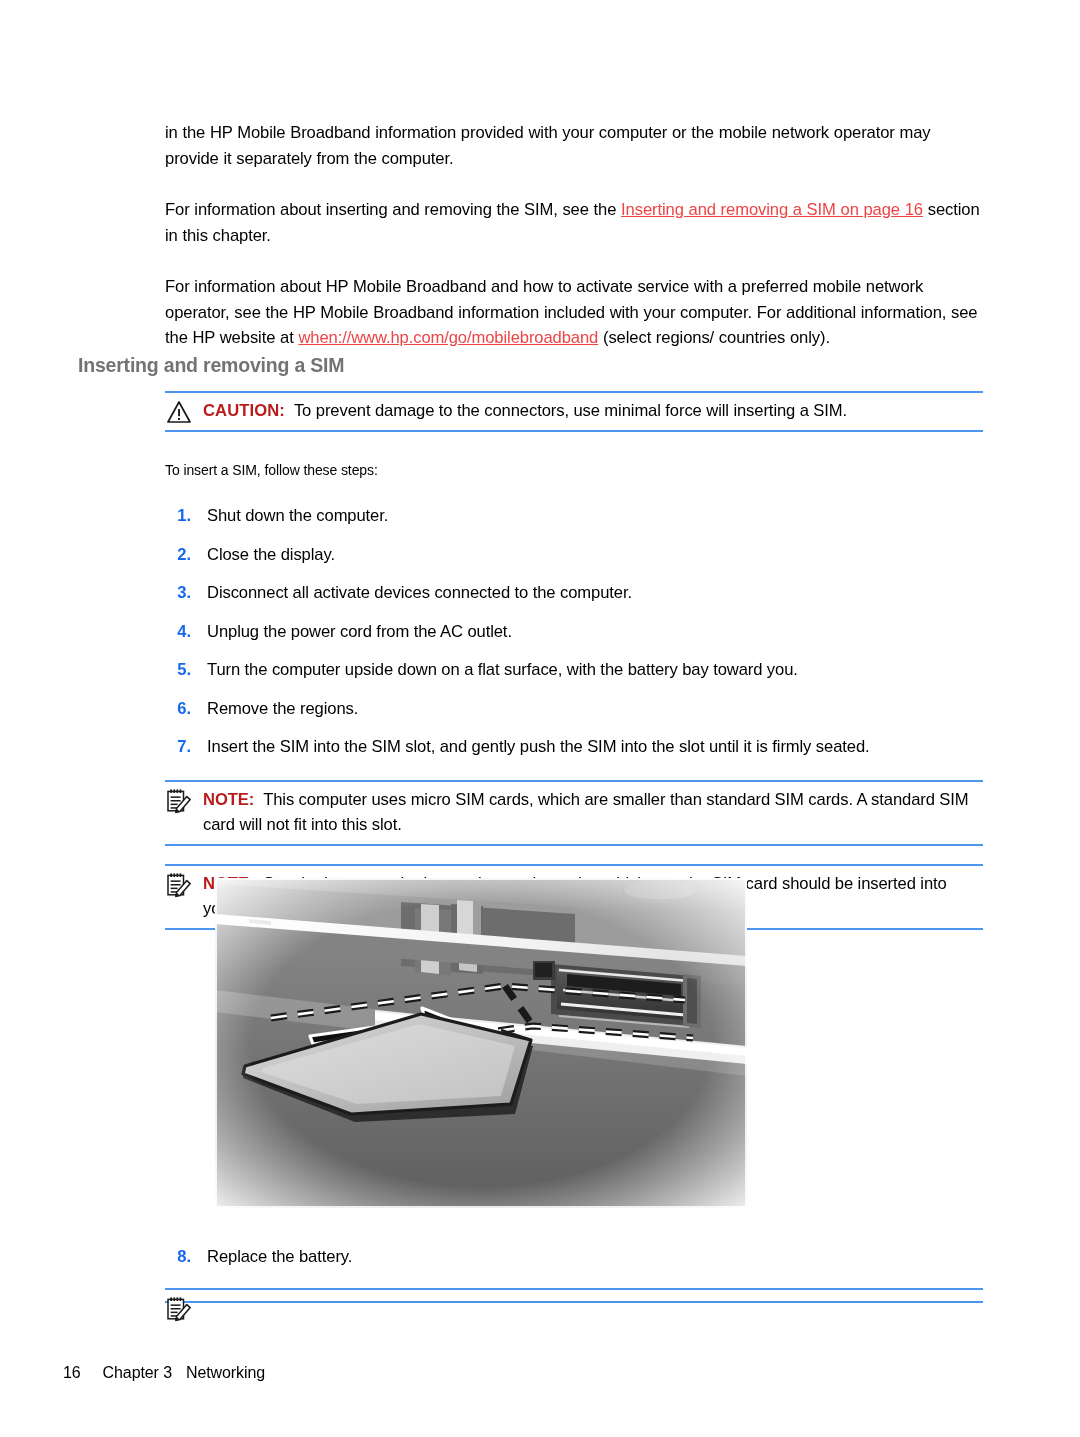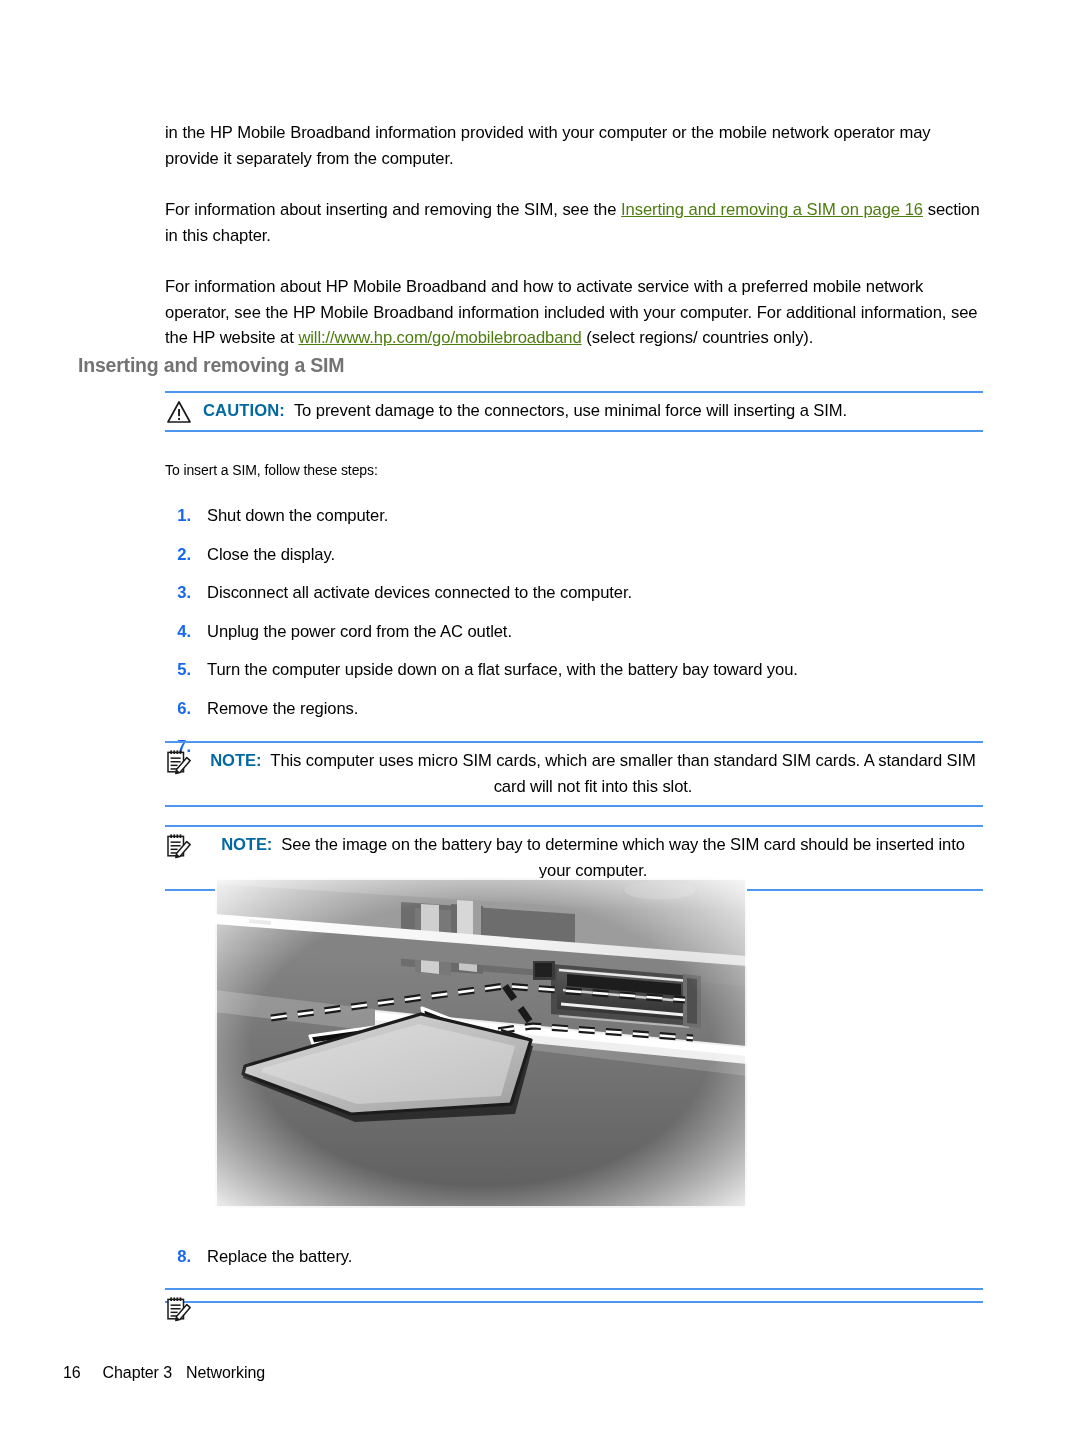--- a/index.html
+++ b/index.html
@@ -34,21 +34,21 @@
 
   p.body-para {
     font-size: 16.6px;
     line-height: 25.5px;
     margin: 0 0 26px 0;
     letter-spacing: -0.1px;
     word-spacing: 0.2px;
   }
 
   a.doclink {
-    color: #4d7c0f;
+    color: #ef4444;
     text-decoration: underline;
   }
 
   
   h2.section-heading {
     position: absolute;
     left: 78px;
     top: 338px;
     margin: 0;
     font-size: 19.5px;
@@ -61,38 +61,37 @@
   .admonition {
     position: relative;
     border-top: 2px solid #4d96f0;
     border-bottom: 2px solid #4d96f0;
     padding: 5px 0 6px 0;
     margin: 0;
   }
   .admonition.note {
     border-top-width: 2px;
     border-bottom-width: 2px;
-    text-align: center;
   }
   .adm-inner {
     display: block;
     padding-left: 38px;
     font-size: 16.6px;
     line-height: 25.5px;
     letter-spacing: -0.1px;
   }
   .adm-icon {
     position: absolute;
     left: 0px;
     top: 6px;
     width: 30px;
     height: 26px;
   }
   .adm-label {
-    color: #0369a1;
+    color: #b91c1c;
     font-weight: bold;
     letter-spacing: -0.1px;
   }
   .adm-label.caution-label { letter-spacing: 0.1px; }
   .adm-gap { display: inline-block; width: 9px; }
 
   
   ol.steps {
     list-style: none;
     margin: 0;
@@ -152,21 +151,21 @@
 <body>
 
 <div class="page">
 
   <div class="content">
 
     <p class="body-para"><span>in the HP Mobile Broadband information provided with your computer or the mobile network operator may provide it separately from the computer.</span></p>
 
     <p class="body-para"><span>For information about inserting and removing the SIM, see the </span><a class="doclink" href="#">Inserting and removing a SIM on page 16</a><span> section in this chapter.</span></p>
 
-    <p class="body-para"><span>For information about HP Mobile Broadband and how to activate service with a preferred mobile network operator, see the HP Mobile Broadband information included with your computer. For additional information, see the HP website at </span><a class="doclink" href="#">will://www.hp.com/go/mobilebroadband</a><span> (select regions/ countries only).</span></p>
+    <p class="body-para"><span>For information about HP Mobile Broadband and how to activate service with a preferred mobile network operator, see the HP Mobile Broadband information included with your computer. For additional information, see the HP website at </span><a class="doclink" href="#">when://www.hp.com/go/mobilebroadband</a><span> (select regions/ countries only).</span></p>
   </div>
 
   <h2 class="section-heading">Inserting and removing a SIM</h2>
 
   <div class="content" style="top:375px;">
 
     <div class="admonition">
       <span class="adm-icon">
         <svg width="30" height="26" viewBox="0 0 30 26">
           <polygon points="14,3 25,23 3,23" fill="#ffffff" stroke="#1a1a1a" stroke-width="1.7" stroke-linejoin="round"></polygon>
@@ -181,21 +180,21 @@
 
     <p class="lead-line">To insert a SIM, follow these steps:</p>
 
     <ol class="steps">
       <li><span class="num">1.</span><span>Shut down the computer.</span></li>
       <li><span class="num">2.</span><span>Close the display.</span></li>
       <li><span class="num">3.</span><span>Disconnect all activate devices connected to the computer.</span></li>
       <li><span class="num">4.</span><span>Unplug the power cord from the AC outlet.</span></li>
       <li><span class="num">5.</span><span>Turn the computer upside down on a flat surface, with the battery bay toward you.</span></li>
       <li><span class="num">6.</span><span>Remove the regions.</span></li>
-      <li style="margin-bottom:20px;"><span class="num">7.</span></li>
+      <li style="margin-bottom:20px;"><span class="num">7.</span><span>Insert the SIM into the SIM slot, and gently push the SIM into the slot until it is firmly seated.</span></li>
     </ol>
 
     <div class="admonition note">
       <span class="adm-icon">
         <svg width="30" height="26" viewBox="0 0 30 26">
           <rect x="3" y="3.4" width="15.5" height="19.4" fill="#ffffff" stroke="#1a1a1a" stroke-width="1.5"></rect>
           <rect x="5.3" y="1.4" width="1.7" height="3.6" fill="#1a1a1a"></rect>
           <rect x="8.4" y="1.4" width="1.7" height="3.6" fill="#1a1a1a"></rect>
           <rect x="11.5" y="1.4" width="1.7" height="3.6" fill="#1a1a1a"></rect>
           <rect x="14.6" y="1.4" width="1.7" height="3.6" fill="#1a1a1a"></rect>

